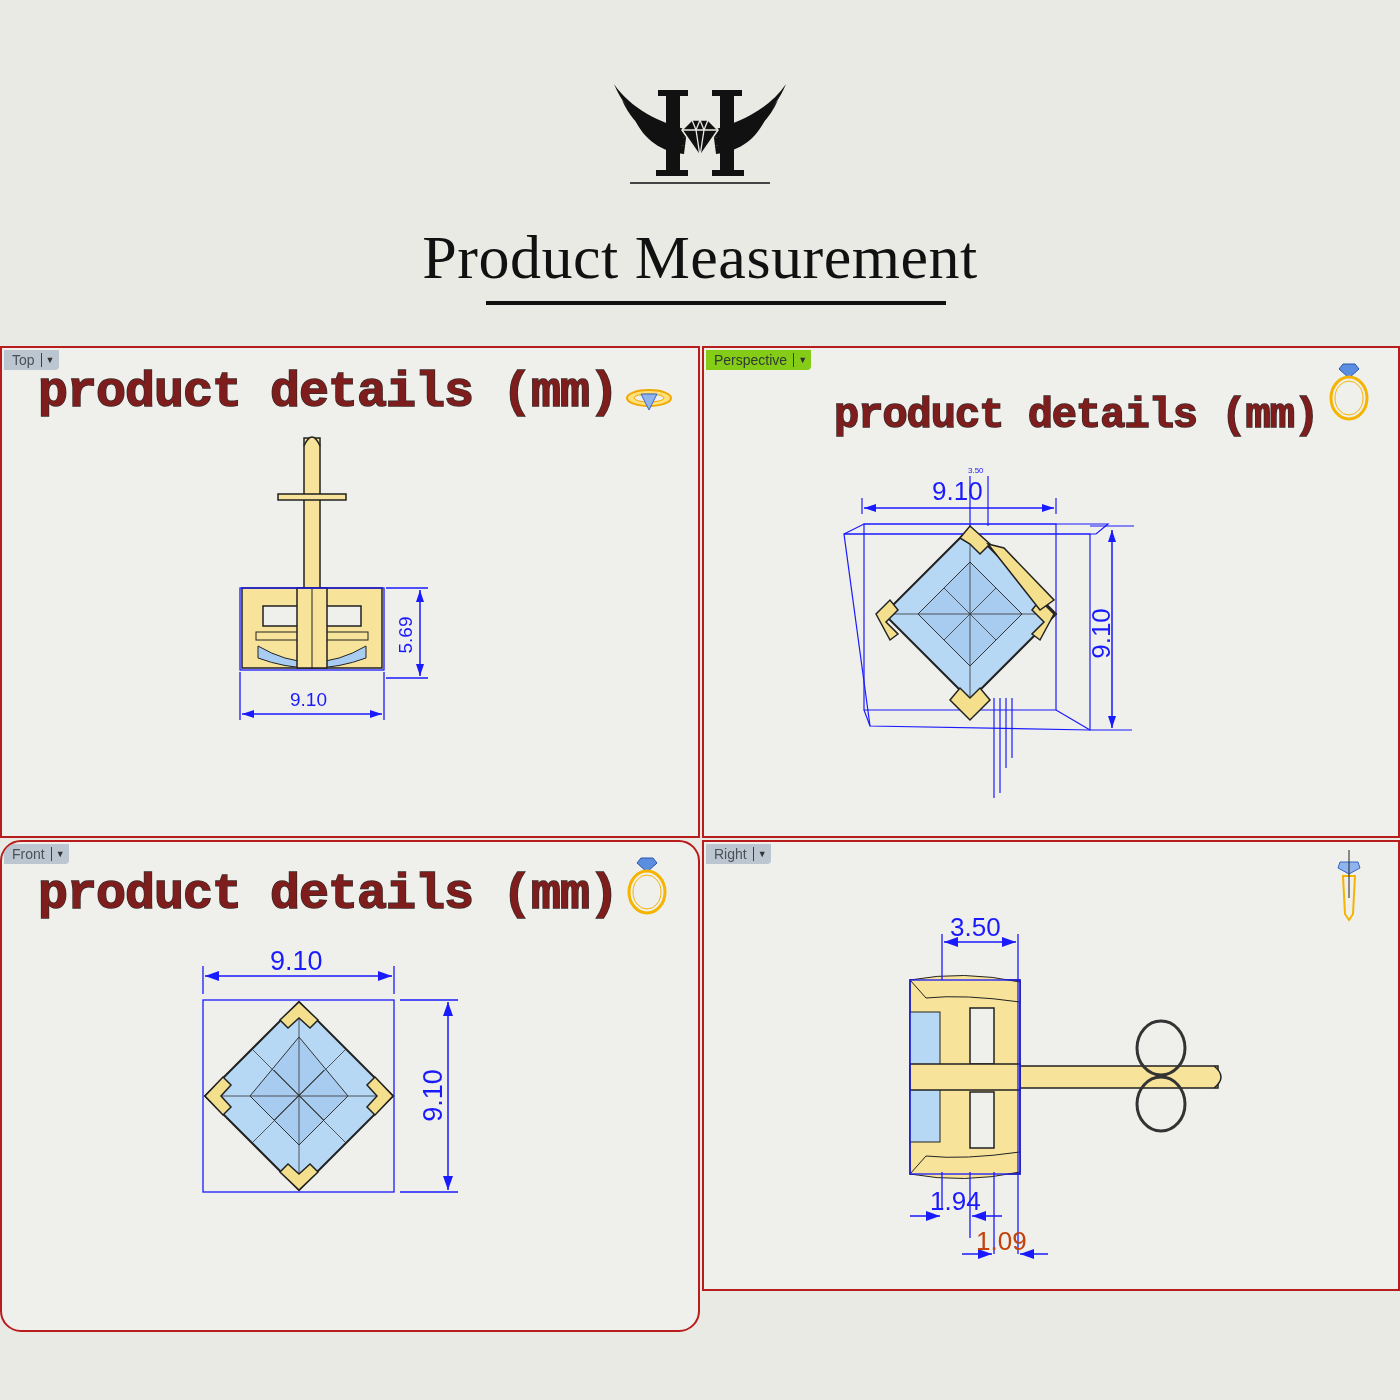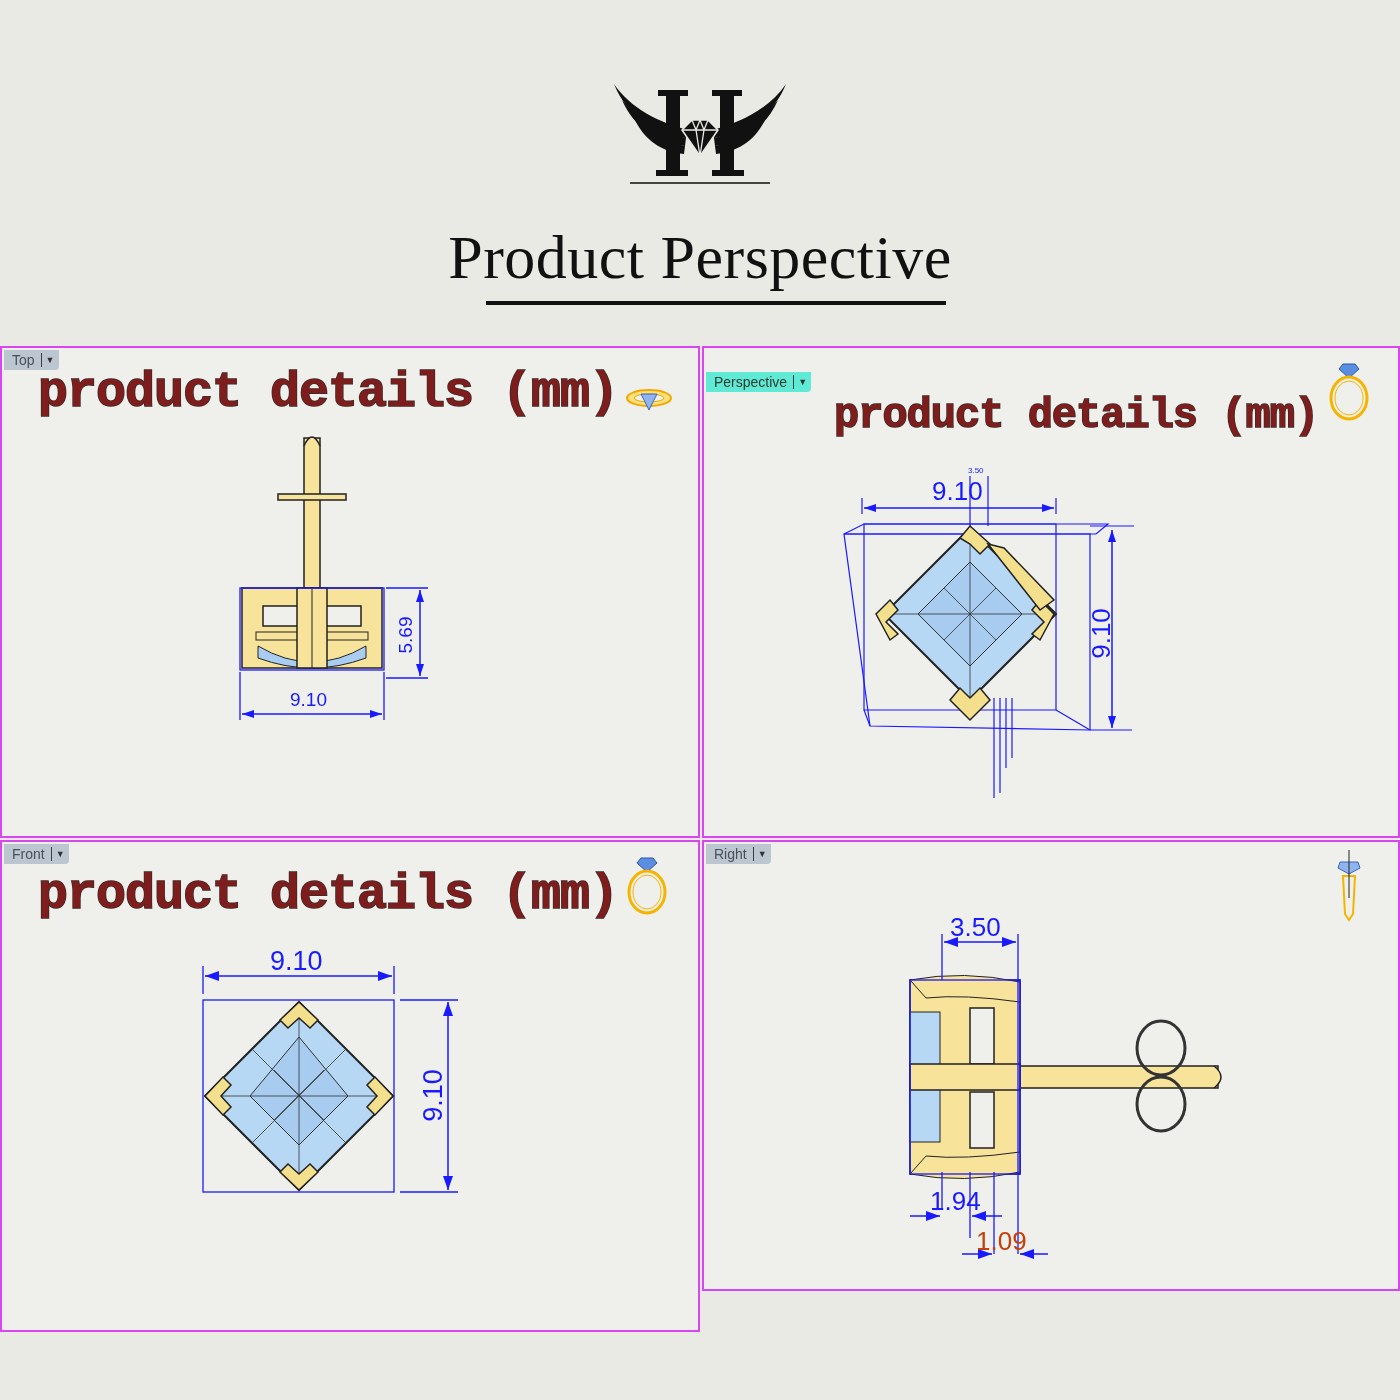--- a/index.html
+++ b/index.html
@@ -1,26 +1,26 @@
 <!DOCTYPE html>
 <html><head>
 <meta charset="utf-8">
 <style>
   html, body { margin:0; padding:0; }
   body { width:1400px; height:1400px; background:#eaeae5; position:relative; overflow:hidden; font-family:"Liberation Sans", sans-serif; }
   .logo { position:absolute; left:610px; top:78px; width:180px; height:110px; }
   .title { position:absolute; left:0; width:1400px; top:222px; text-align:center; font-family:"Liberation Serif", serif; font-size:62px; color:#111; letter-spacing:0.5px; }
   .title-rule { position:absolute; left:486px; top:301px; width:460px; height:4px; background:#111; }
-  .panel { position:absolute; background:#efefeb; border:2px solid #d946ef; box-sizing:border-box; overflow:hidden; }
+  .panel { position:absolute; background:#efefeb; border:2px solid #b91c1c; box-sizing:border-box; overflow:hidden; }
   .p-top { left:0; top:346px; width:700px; height:492px; }
   .p-persp { left:702px; top:346px; width:698px; height:492px; }
-  .p-front { left:0; top:840px; width:700px; height:492px; }
+  .p-front { left:0; top:840px; width:700px; height:492px;border-radius:21px; }
   .p-right { left:702px; top:840px; width:698px; height:451px; }
   .vtab { position:absolute; left:2px; top:2px; height:20px; padding:0 4px 0 8px; background:#bcc6d0; color:#4a5058; font-size:14px; line-height:20px; border-bottom-right-radius:4px; display:flex; align-items:center; gap:4px; cursor:pointer; }
-  .vtab.active { background:#5eead4; color:#2f3a30;margin-top:22px; }
+  .vtab.active { background:#84cc16; color:#2f3a30; }
   .vtab .sep { width:1px; height:14px; background:#3b3f44; margin-left:2px; }
   .vtab .caret { font-size:9px; color:#333; }
   .heading { position:absolute; font-family:Liberation Mono, monospace; font-weight:bold; color:#7f1d1d; -webkit-text-stroke:1.5px #3a2a2a; paint-order:stroke fill; letter-spacing:-1px; }
   .h-top { left:36px; top:16px; font-size:50px; }
   .h-persp { left:130px; top:44px; font-size:42px; }
   .h-front { left:36px; top:24px; font-size:50px; }
   .icon-box { position:absolute; }
 </style>
 </head>
 <body>
@@ -42,21 +42,21 @@
     <rect x="102" y="12" width="30" height="6" fill="#111"></rect>
     <rect x="110" y="12" width="14" height="84" fill="#111"></rect>
     <rect x="102" y="92" width="32" height="6" fill="#111"></rect>
 
     <path d="M72,52 L82,42 L98,42 L108,52 L90,78 Z" fill="#111" stroke="#eaeae5" stroke-width="1.5"></path>
     <path d="M72,52 L108,52 M82,42 L86,52 L90,78 L94,52 L98,42 M86,52 L90,42 L94,52" stroke="#eaeae5" stroke-width="1.3" fill="none"></path>
     <rect x="20" y="104" width="140" height="2" fill="#444"></rect>
   </svg>
 </div>
 
-<div class="title">Product Perspective</div>
+<div class="title">Product Measurement</div>
 <div class="title-rule"></div>
 
 <div class="panel p-top">
   <div class="vtab">
     <span>Top</span>
     <span class="sep"></span>
     <span class="caret">▼</span>
   </div>
   <div class="heading h-top">product details (mm)</div>
   <div class="icon-box" style="left:622px;top:36px;">

